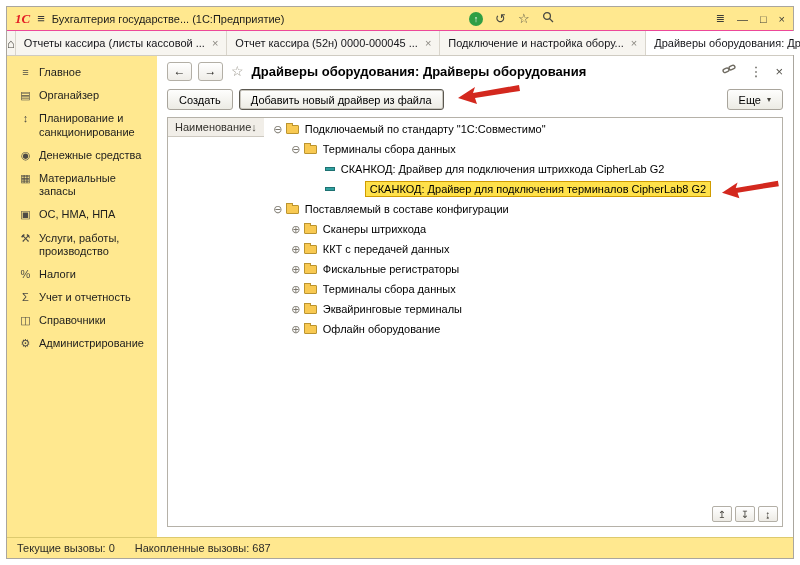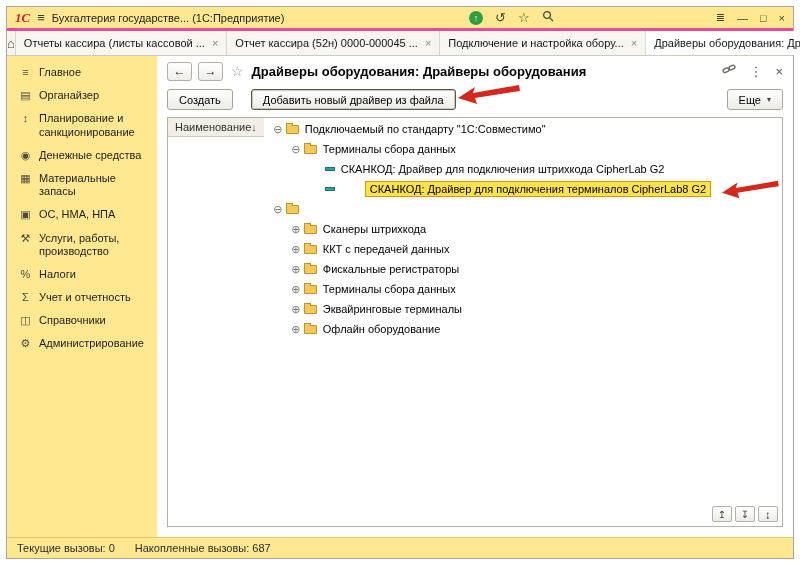--- a/index.html
+++ b/index.html
@@ -1,20 +1,20 @@
 <!DOCTYPE html>
 <html><head>
 <meta charset="utf-8">
 <style>
   * { margin:0; padding:0; box-sizing:border-box; }
   html,body { width:800px; height:565px; background:#fff; font-family:"Liberation Sans", sans-serif; overflow:hidden; }
   .window { position:absolute; left:6px; top:6px; width:788px; height:553px; border:1px solid #aaa69e; display:flex; flex-direction:column; background:#fff; }
 
   
-  .titlebar { height:24px; background:#ffe88f; border-bottom:3px solid #ec4899; display:flex; align-items:center; gap:7px; padding:0 8px; position:relative; flex:0 0 24px; }
+  .titlebar { height:24px; background:#ffe88f; border-bottom:1px solid #ec4899; display:flex; align-items:center; gap:7px; padding:0 8px; position:relative; flex:0 0 24px; }
   .logo { color:#e31e24; font-weight:bold; font-style:italic; font-size:13px; font-family:"Liberation Serif", serif; }
   .menu-glyph { font-size:13px; color:#3a3a3a; cursor:default; }
   .win-title { font-size:11px; color:#1c1c1c; white-space:nowrap; }
   .center-icons { position:absolute; left:462px; display:flex; gap:12px; align-items:center; }
   .green-badge { width:14px; height:14px; border-radius:50%; background:#2f9e44; color:#fff; font-size:9px; display:flex; align-items:center; justify-content:center; }
   .tb-ic { font-size:13px; color:#4a4a42; }
   .win-controls { position:absolute; right:8px; display:flex; gap:12px; align-items:center; }
   .wc { font-size:11px; color:#3c3c38; }
 
   
@@ -32,21 +32,21 @@
 
   .content { flex:1; background:#fff; display:flex; flex-direction:column; min-width:0; }
   .content-header { height:30px; display:flex; align-items:center; gap:6px; padding:0 10px; flex:0 0 30px; }
   .nav-btn { width:25px; height:19px; border:1px solid #b3afa6; border-radius:3px; background:linear-gradient(#ffffff,#efede8); font-size:12px; color:#23211d; display:flex; align-items:center; justify-content:center; }
   .fav-star { color:#98948a; font-size:14px; margin:0 2px; }
   .page-title { font-size:13px; font-weight:bold; color:#000; white-space:nowrap; }
   .header-right { margin-left:auto; display:flex; gap:13px; align-items:center; color:#6e6a60; }
   .kebab { font-size:13px; color:#55534c; }
   .hdr-close { font-size:13px; color:#55534c; }
 
-  .toolbar { display:flex; align-items:center; gap:18px; padding:3px 10px 7px; position:relative; flex:0 0 31px; }
+  .toolbar { display:flex; align-items:center; gap:6px; padding:3px 10px 7px; position:relative; flex:0 0 31px; }
   .btn { height:21px; border:1px solid #a9a59c; border-radius:3px; background:linear-gradient(#fefefd,#ecebe4); font-size:11px; padding:0 11px; color:#000; display:inline-flex; align-items:center; gap:6px; white-space:nowrap; }
   .btn.primary { border-color:#5b5850; box-shadow:0 0 0 1px #c9c6be inset; }
   .btn.more { margin-left:auto; }
   .dd-caret { font-size:8px; color:#44423c; }
   .toolbar .red-arrow { position:absolute; left:300px; top:-4px; }
 
   .grid { flex:1; margin:0 10px 10px; border:1px solid #b5b1a8; position:relative; display:flex; flex-direction:row; min-height:0; }
   .grid-header { height:19px; background:#f1eee8; border-bottom:1px solid #cdc9c0; display:flex; align-items:center; font-size:11px; color:#33312c; padding:0 7px; flex:0 0 19px; }
   .sort-icon { margin-left:auto; color:#55534c; font-size:11px; }
   .rows { flex:1; overflow:hidden; padding-top:1px; }
@@ -220,20 +220,21 @@
               <span class="expander"></span>
               <span class="item-icon"></span>
               <span class="rlabel hl">СКАНКОД: Драйвер для подключения терминалов CipherLab8 G2</span>
               <svg class="red-arrow" width="64" height="22" viewBox="0 0 64 24">
                 <polygon fill="#d3281e" points="1,16 18,5 16,11 62,3 63,9 18,16 20,22"></polygon>
               </svg>
             </div>
             <div class="trow" style="padding-left: 6px;">
               <span class="expander">⊖</span>
               <span class="folder-icon"></span>
+              <span class="rlabel">Поставляемый в составе конфигурации</span>
             </div>
             <div class="trow" style="padding-left: 24px;">
               <span class="expander">⊕</span>
               <span class="folder-icon"></span>
               <span class="rlabel">Сканеры штрихкода</span>
             </div>
             <div class="trow" style="padding-left: 24px;">
               <span class="expander">⊕</span>
               <span class="folder-icon"></span>
               <span class="rlabel">ККТ с передачей данных</span>

